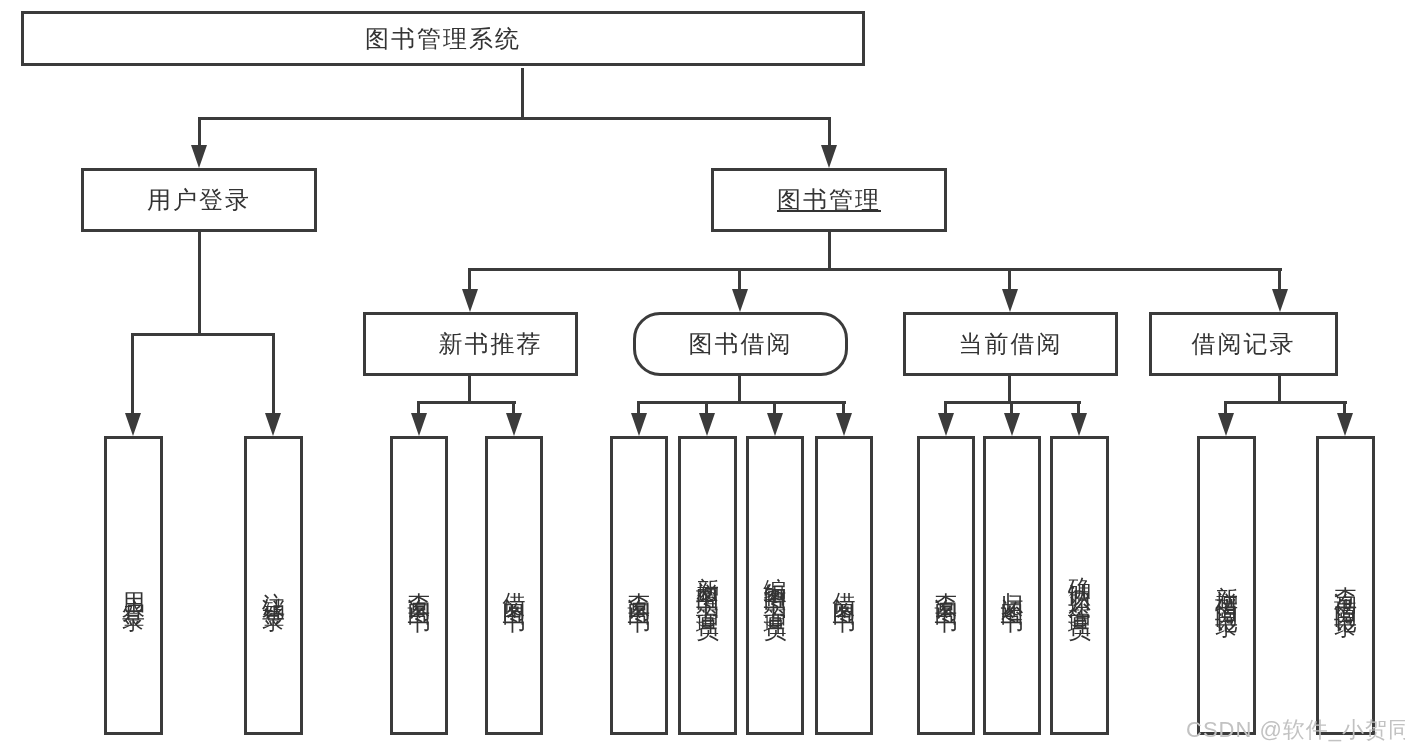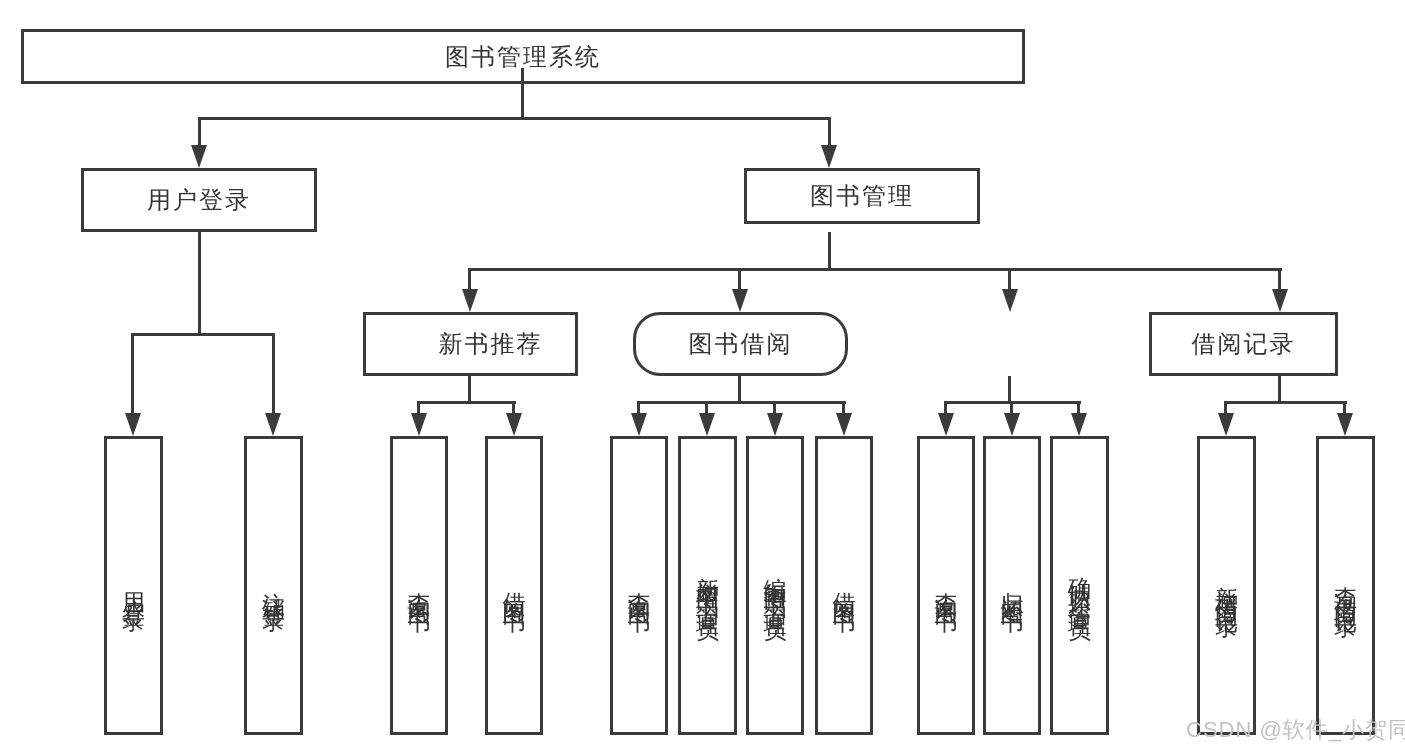--- a/index.html
+++ b/index.html
@@ -64,27 +64,28 @@
     color: #c2c2c2;
     letter-spacing: 1px;
     white-space: nowrap;
   }
 </style>
 </head>
 <body>
 
 <div id="canvas">
 
-  <div class="hbox" style="left:21px; top:29px; width:1004px; height:55px;">图书管理系统</div>
+  <div class="hbox" style="left:21px; top:11px; width:844px; height:55px;">图书管理系统</div>
 
   <div class="hbox" style="left:81px; top:168px; width:236px; height:64px;">用户登录</div>
-  <div class="hbox" style="left:744px; top:168px; width:236px; height:56px;">图书管理</div>
+  <div class="hbox" style="left:711px; top:168px; width:236px; height:64px;text-decoration:underline;">图书管理</div>
 
   <div class="hbox" style="left:363px; top:312px; width:215px; height:64px;padding-left:40px;">新书推荐</div>
   <div class="hbox" style="left:633px; top:312px; width:215px; height:64px;border-radius:27px;">图书借阅</div>
+  <div class="hbox" style="left:903px; top:312px; width:215px; height:64px;">当前借阅</div>
   <div class="hbox" style="left:1149px; top:312px; width:189px; height:64px;">借阅记录</div>
 
   <div class="vbox" style="left:104px; width:59px;">用户登录</div>
   <div class="vbox" style="left:244px; width:59px;">注销登录</div>
 
   <div class="vbox" style="left:390px; width:58px;">查询图书</div>
   <div class="vbox" style="left:485px; width:58px;">借阅图书</div>
 
   <div class="vbox" style="left:610px; width:58px;">查询图书</div>
   <div class="vbox" style="left:678px; width:59px;">新增图书（管理员）</div>

